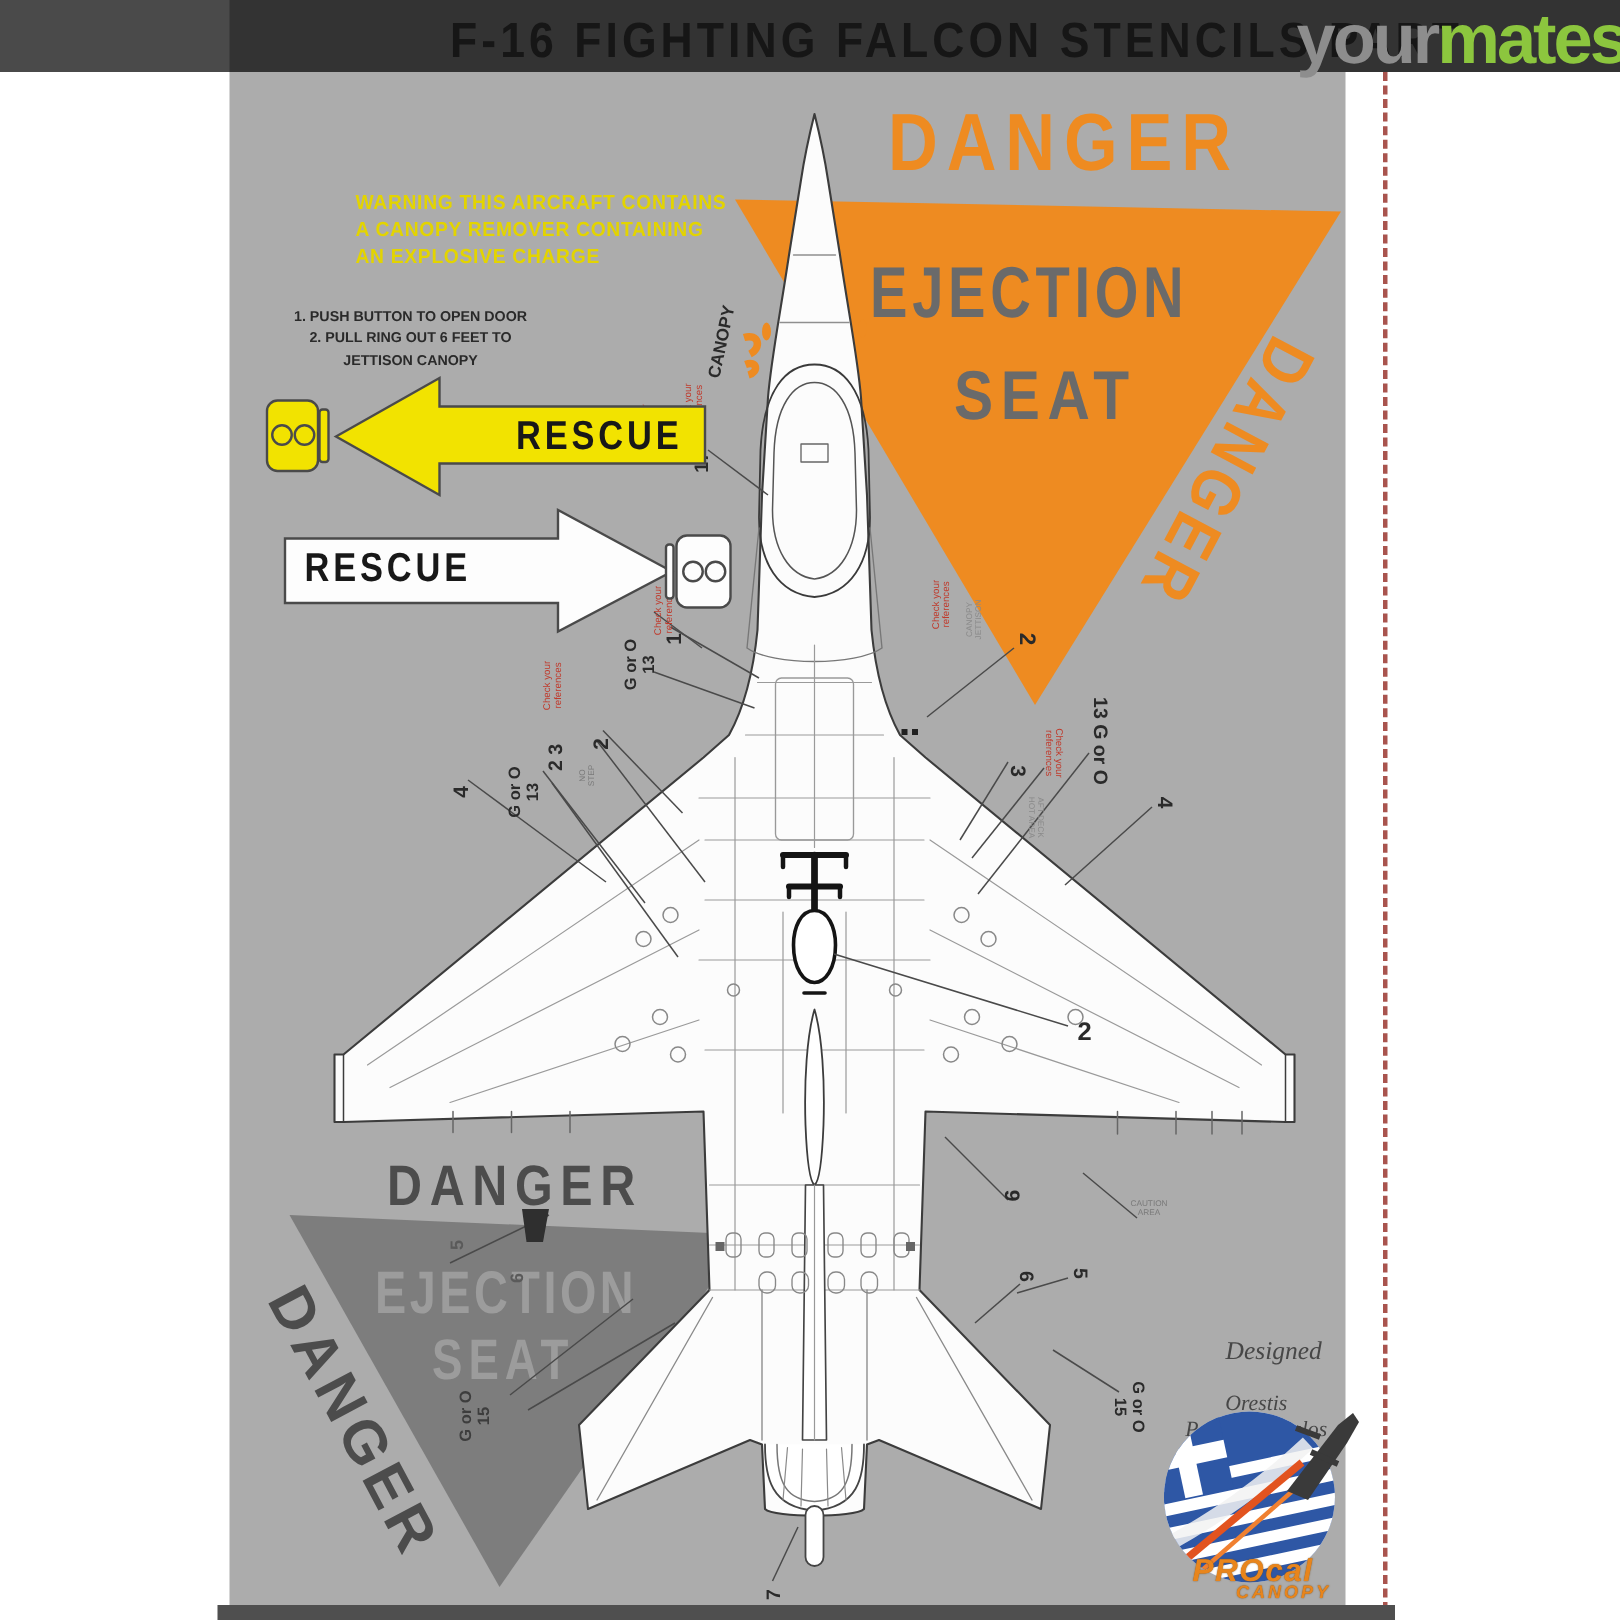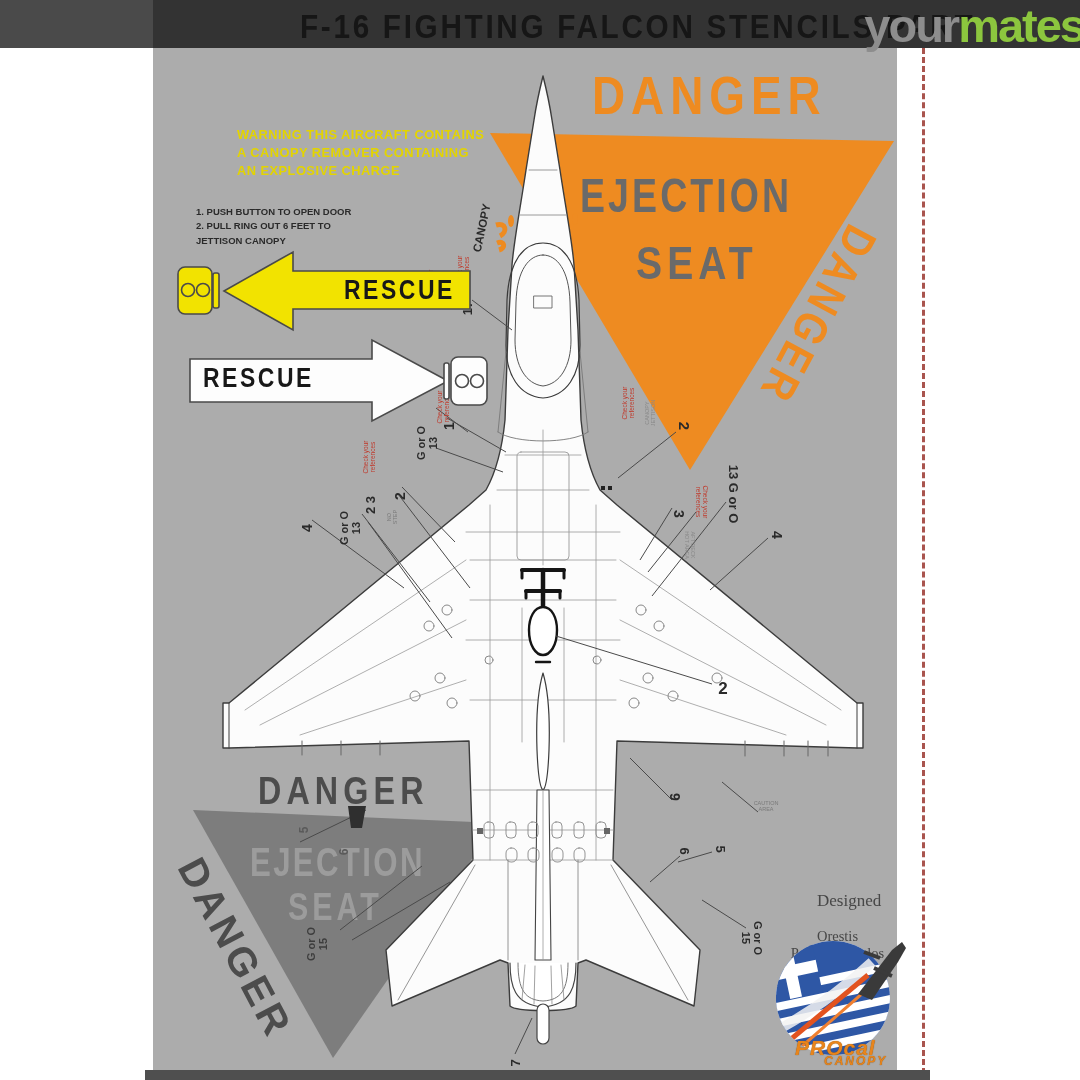--- a/index.html
+++ b/index.html
@@ -25,28 +25,28 @@
   #dt-side{left:818px;top:315px;font-size:46px;letter-spacing:5px;color:var(--orange);
            transform:translate(-50%,-50%) rotate(118deg) scaleX(.85);transform-origin:center;}
   #db-danger{left:258px;top:770px;font-size:38px;letter-spacing:6px;color:#4c4c4c;transform:scaleX(.85);}
   #db-ejection{left:250px;top:840px;font-size:40px;letter-spacing:3px;color:#9c9c9c;transform:scaleX(.78);}
   #db-seat{left:288px;top:886px;font-size:38px;letter-spacing:5px;color:#9c9c9c;transform:scaleX(.8);}
   #db-side{left:235px;top:948px;font-size:40px;letter-spacing:4px;color:#4c4c4c;
            transform:translate(-50%,-50%) rotate(62deg);transform-origin:center;}
   
   #warning{left:237px;top:126px;font-size:13.5px;font-weight:bold;line-height:1.32;color:#e3d400;
            letter-spacing:.5px;transform:scaleX(.95);transform-origin:left top;}
-  #instructions{left:196px;top:205px;font-size:9.5px;font-weight:bold;line-height:1.5;color:#2a2a2a;}
+  #instructions{left:196px;top:205px;font-size:9.5px;font-weight:bold;line-height:1.5;color:#2a2a2a;text-align:center;}
   .rescuetxt{position:absolute;font-size:27px;font-weight:bold;letter-spacing:3px;color:#181818;
              transform:scaleX(.85);transform-origin:left top;}
   #rescue-y{left:344px;top:275px;} #rescue-w{left:203px;top:363px;}
   
   .co{position:absolute;white-space:pre-line;color:#2a2a2a;line-height:1.1;text-align:center;}
   
-  .credit{position:absolute;font-family:"Liberation Serif",serif;color:#474747;text-align:center;}
+  .credit{position:absolute;font-family:"Liberation Serif",serif;font-style:italic;color:#474747;text-align:center;}
   #cr1{left:817px;top:891px;font-size:17px;} #cr2{left:838px;top:950px;font-size:14px;}
   #cr3{left:770px;top:928px;font-size:14.5px;width:135px;} #cr4{left:822px;top:943px;font-size:13px;font-weight:bold;letter-spacing:2px;}
   #brand1{left:795px;top:1036px;font-size:21px;font-weight:700;font-style:italic;color:var(--brandorange);
           text-shadow:0 0 1px #7a4a10;letter-spacing:1px;}
   #brand2{left:824px;top:1054px;font-size:12px;font-weight:900;font-style:italic;color:var(--brandorange);
           text-shadow:0 0 1px #7a4a10;letter-spacing:2px;}
   svg{position:absolute;left:0;top:0;}
   .z1{z-index:1}.z2{z-index:2}.z3{z-index:3}.z4{z-index:4}.z5{z-index:5}.z6{z-index:6}.z7{z-index:7}.z8{z-index:8}
 </style>
 </head>

